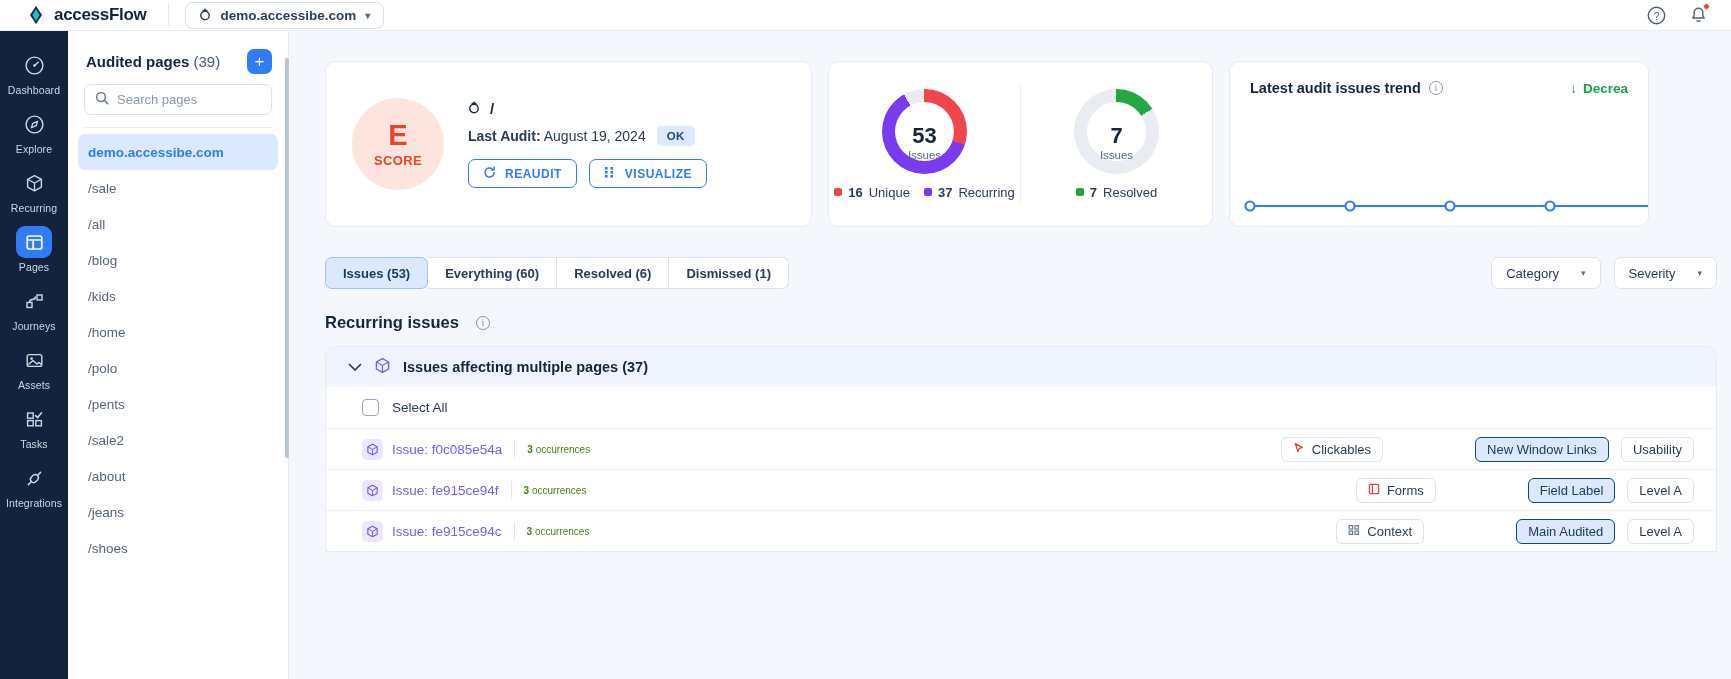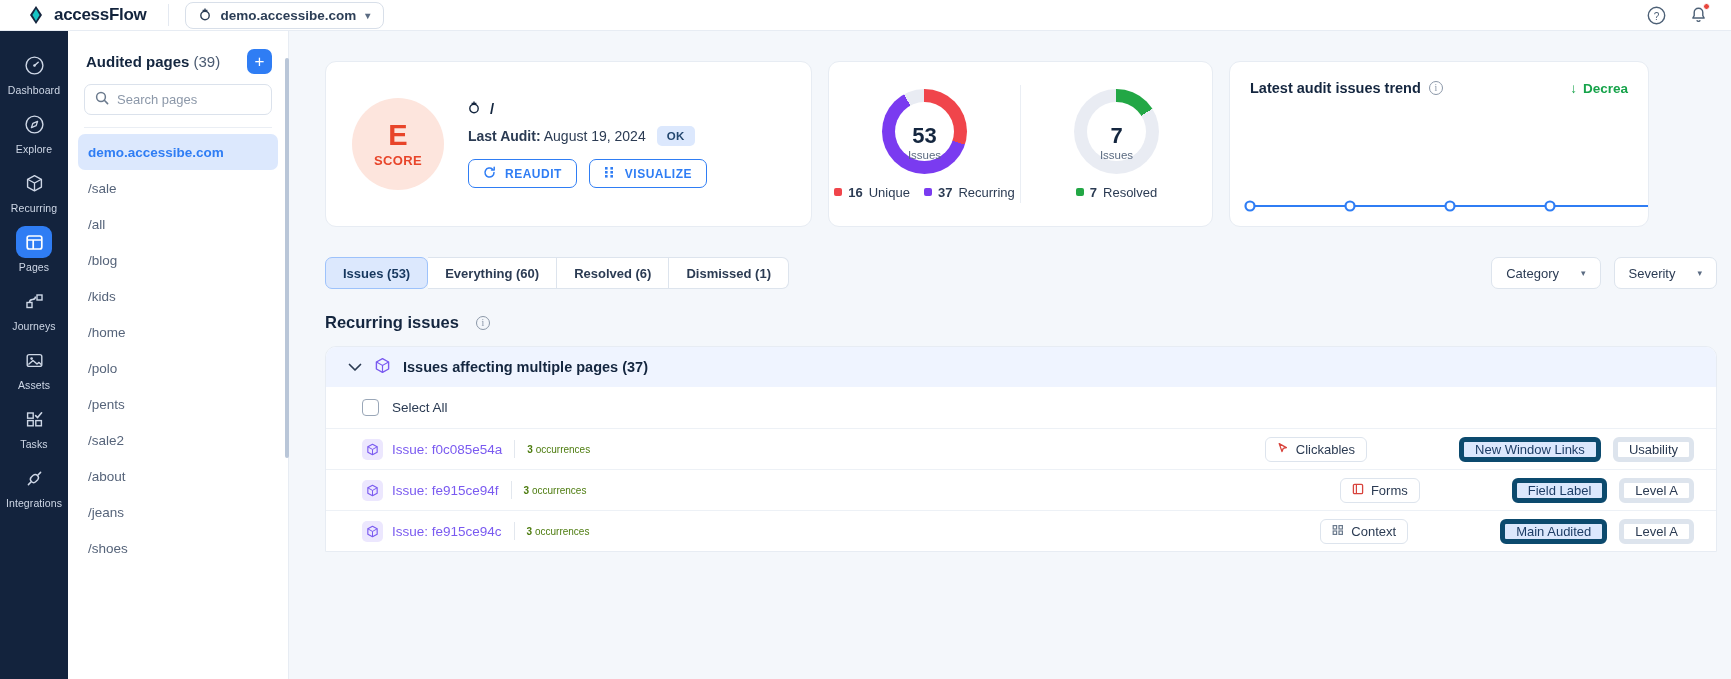--- a/index.html
+++ b/index.html
@@ -195,21 +195,21 @@
   .occ b { font-weight: 700; }
   .issue-spacer { flex: 1; }
   .cat-chip {
     display: inline-flex; align-items: center; gap: 7px; height: 25px; padding: 0 11px;
     border: 1px solid #dde4ed; border-radius: 6px; background: #fff;
     font-size: 13px; color: #2b3b53; white-space: nowrap;
   }
   .tag-group { display: flex; gap: 12px; margin-left: 92px; }
   .tag {
     display: inline-flex; align-items: center; height: 25px; padding: 0 11px;
-    border: 5px solid #0c4a6e; border-radius: 6px; background: #dce8fd;
+    border: 1px solid #0c4a6e; border-radius: 6px; background: #dce8fd;
     font-size: 13px; color: #1d3d66; white-space: nowrap;
   }
   .tag.plain { background: #fff; border-color: #dde4ed; color: #2b3b53; }
 </style>
 </head>
 <body>
 
 <div class="app">
 
   <div class="topbar">

